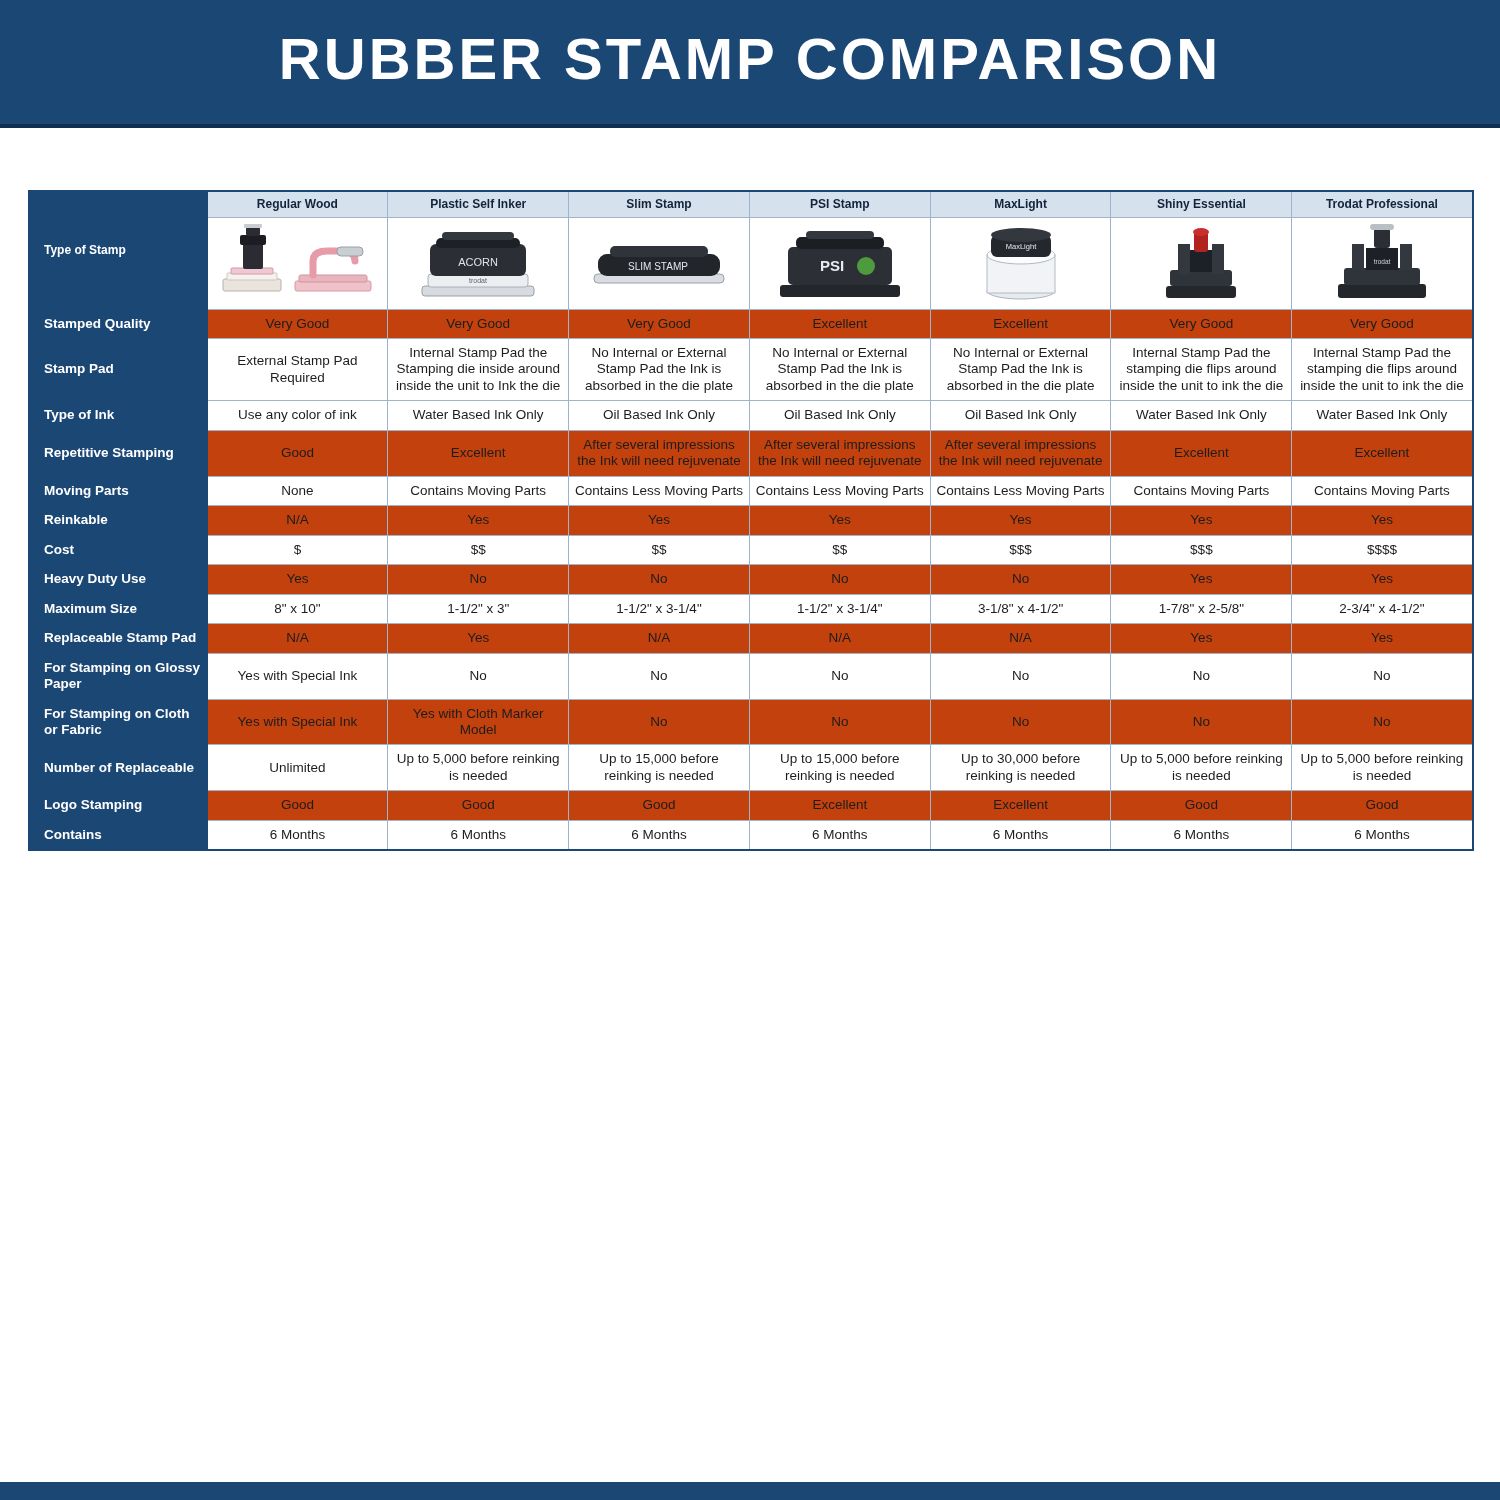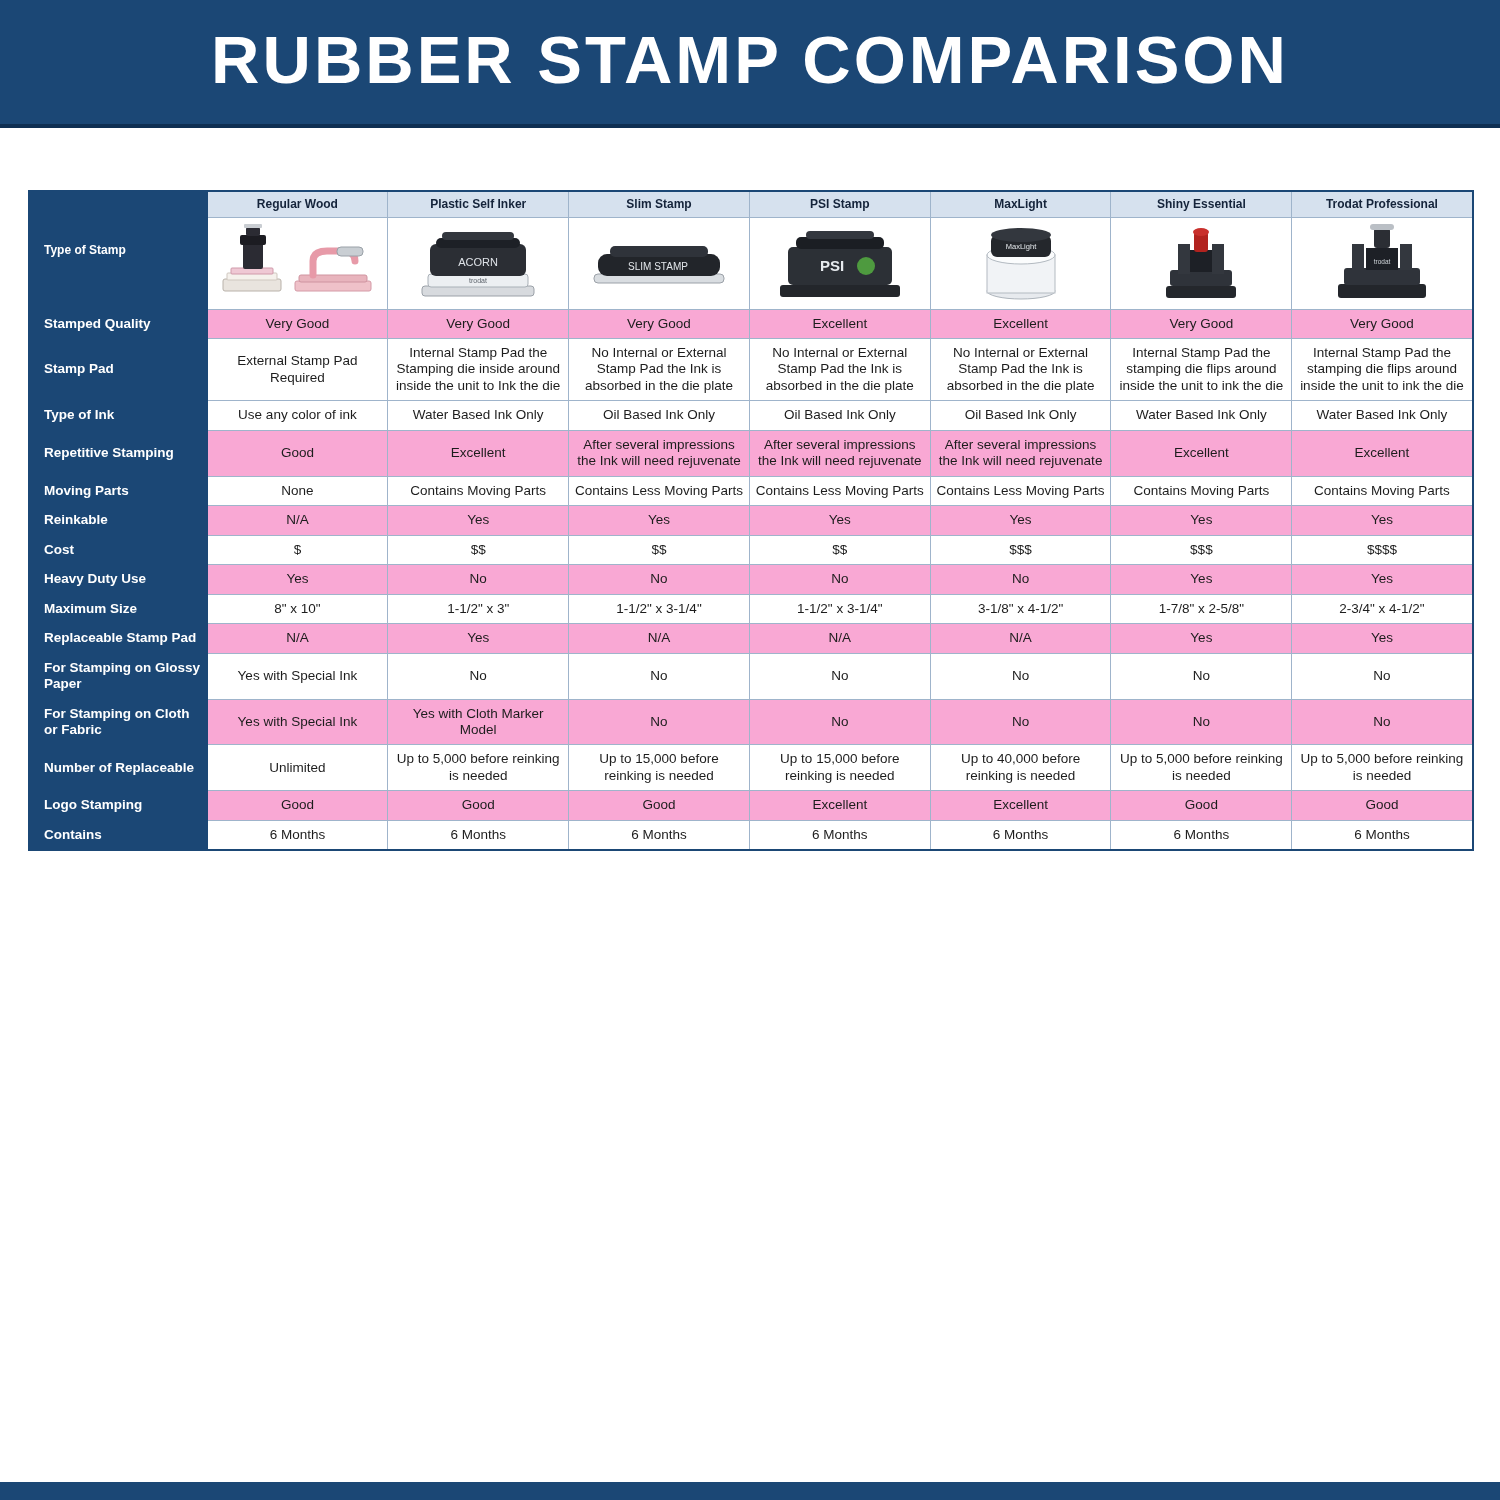--- a/index.html
+++ b/index.html
@@ -20,21 +20,21 @@
     width: 1500px;
     height: 128px;
     background: #1b4775;
     border-bottom: 4px solid #0f2f52;
     display: flex;
     align-items: center;
     justify-content: center;
   }
   .header-title {
     color: #ffffff;
-    font-size: 67px;
+    font-size: 58px;
     font-weight: bold;
     letter-spacing: 3px;
     text-align: right;
     line-height: 1;
     padding-bottom: 6px;
   }
   
   .footer {
     position: absolute;
     left: 0; bottom: 0;
@@ -78,21 +78,21 @@
   tr.head td {
     background: #d6e1ee;
     font-weight: bold;
     font-size: 12px;
     color: #14233a;
     height: 26px;
     padding: 3px 4px;
   }
   tr.head td.rowlabel { background: #1b4775; }
   
-  tr.zebra td { background: #f9a8d4; }
+  tr.zebra td { background: #c2410c; }
   tr.plain td { background: #ffffff; }
   tr.zebra td.rowlabel, tr.plain td.rowlabel { background: #1b4775; }
   
   tr.imgrow td { height: 92px; padding: 2px; }
   .stamp-cell {
     display: flex;
     align-items: center;
     justify-content: center;
     height: 86px;
   }
@@ -356,21 +356,21 @@
           <td>No</td>
           <td>No</td>
           <td>No</td>
         </tr>
         <tr class="plain">
           <td class="rowlabel">Number of Replaceable</td>
           <td>Unlimited</td>
           <td>Up to 5,000 before reinking is needed</td>
           <td>Up to 15,000 before reinking is needed</td>
           <td>Up to 15,000 before reinking is needed</td>
-          <td>Up to 40,000 before reinking is needed</td>
+          <td>Up to 30,000 before reinking is needed</td>
           <td>Up to 5,000 before reinking is needed</td>
           <td>Up to 5,000 before reinking is needed</td>
         </tr>
         <tr class="zebra">
           <td class="rowlabel">Logo Stamping</td>
           <td>Good</td>
           <td>Good</td>
           <td>Good</td>
           <td>Excellent</td>
           <td>Excellent</td>

